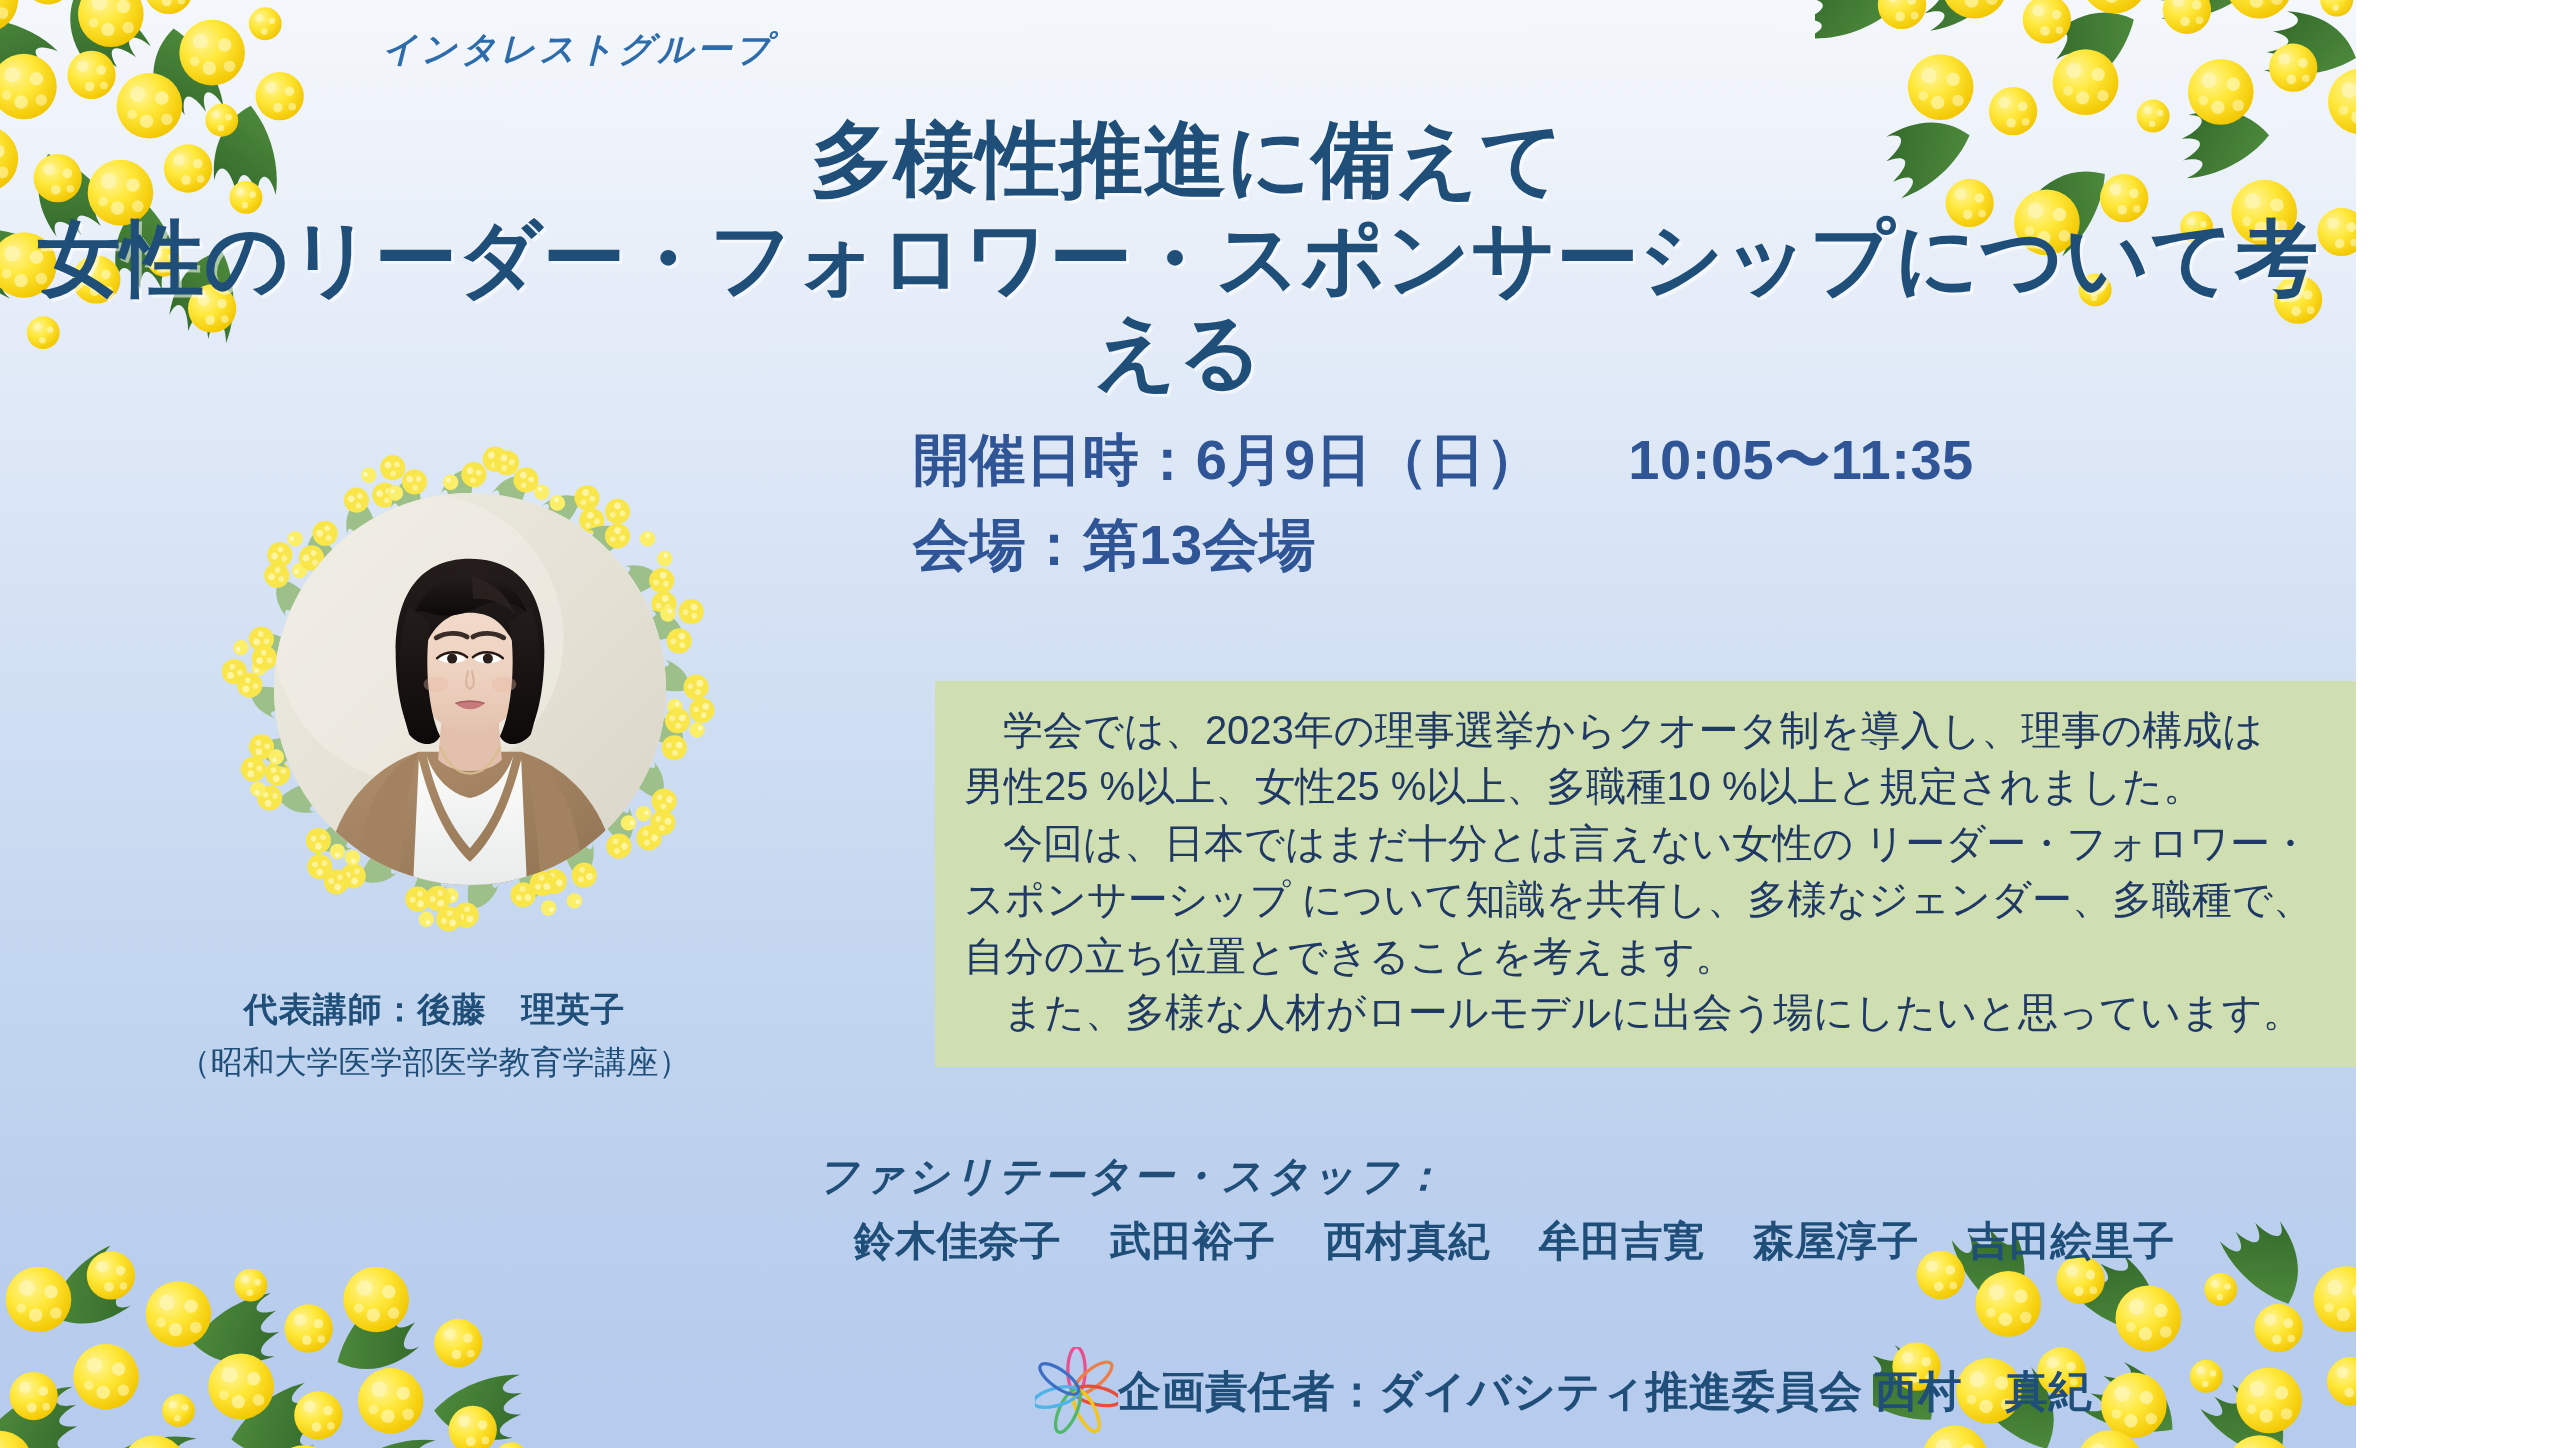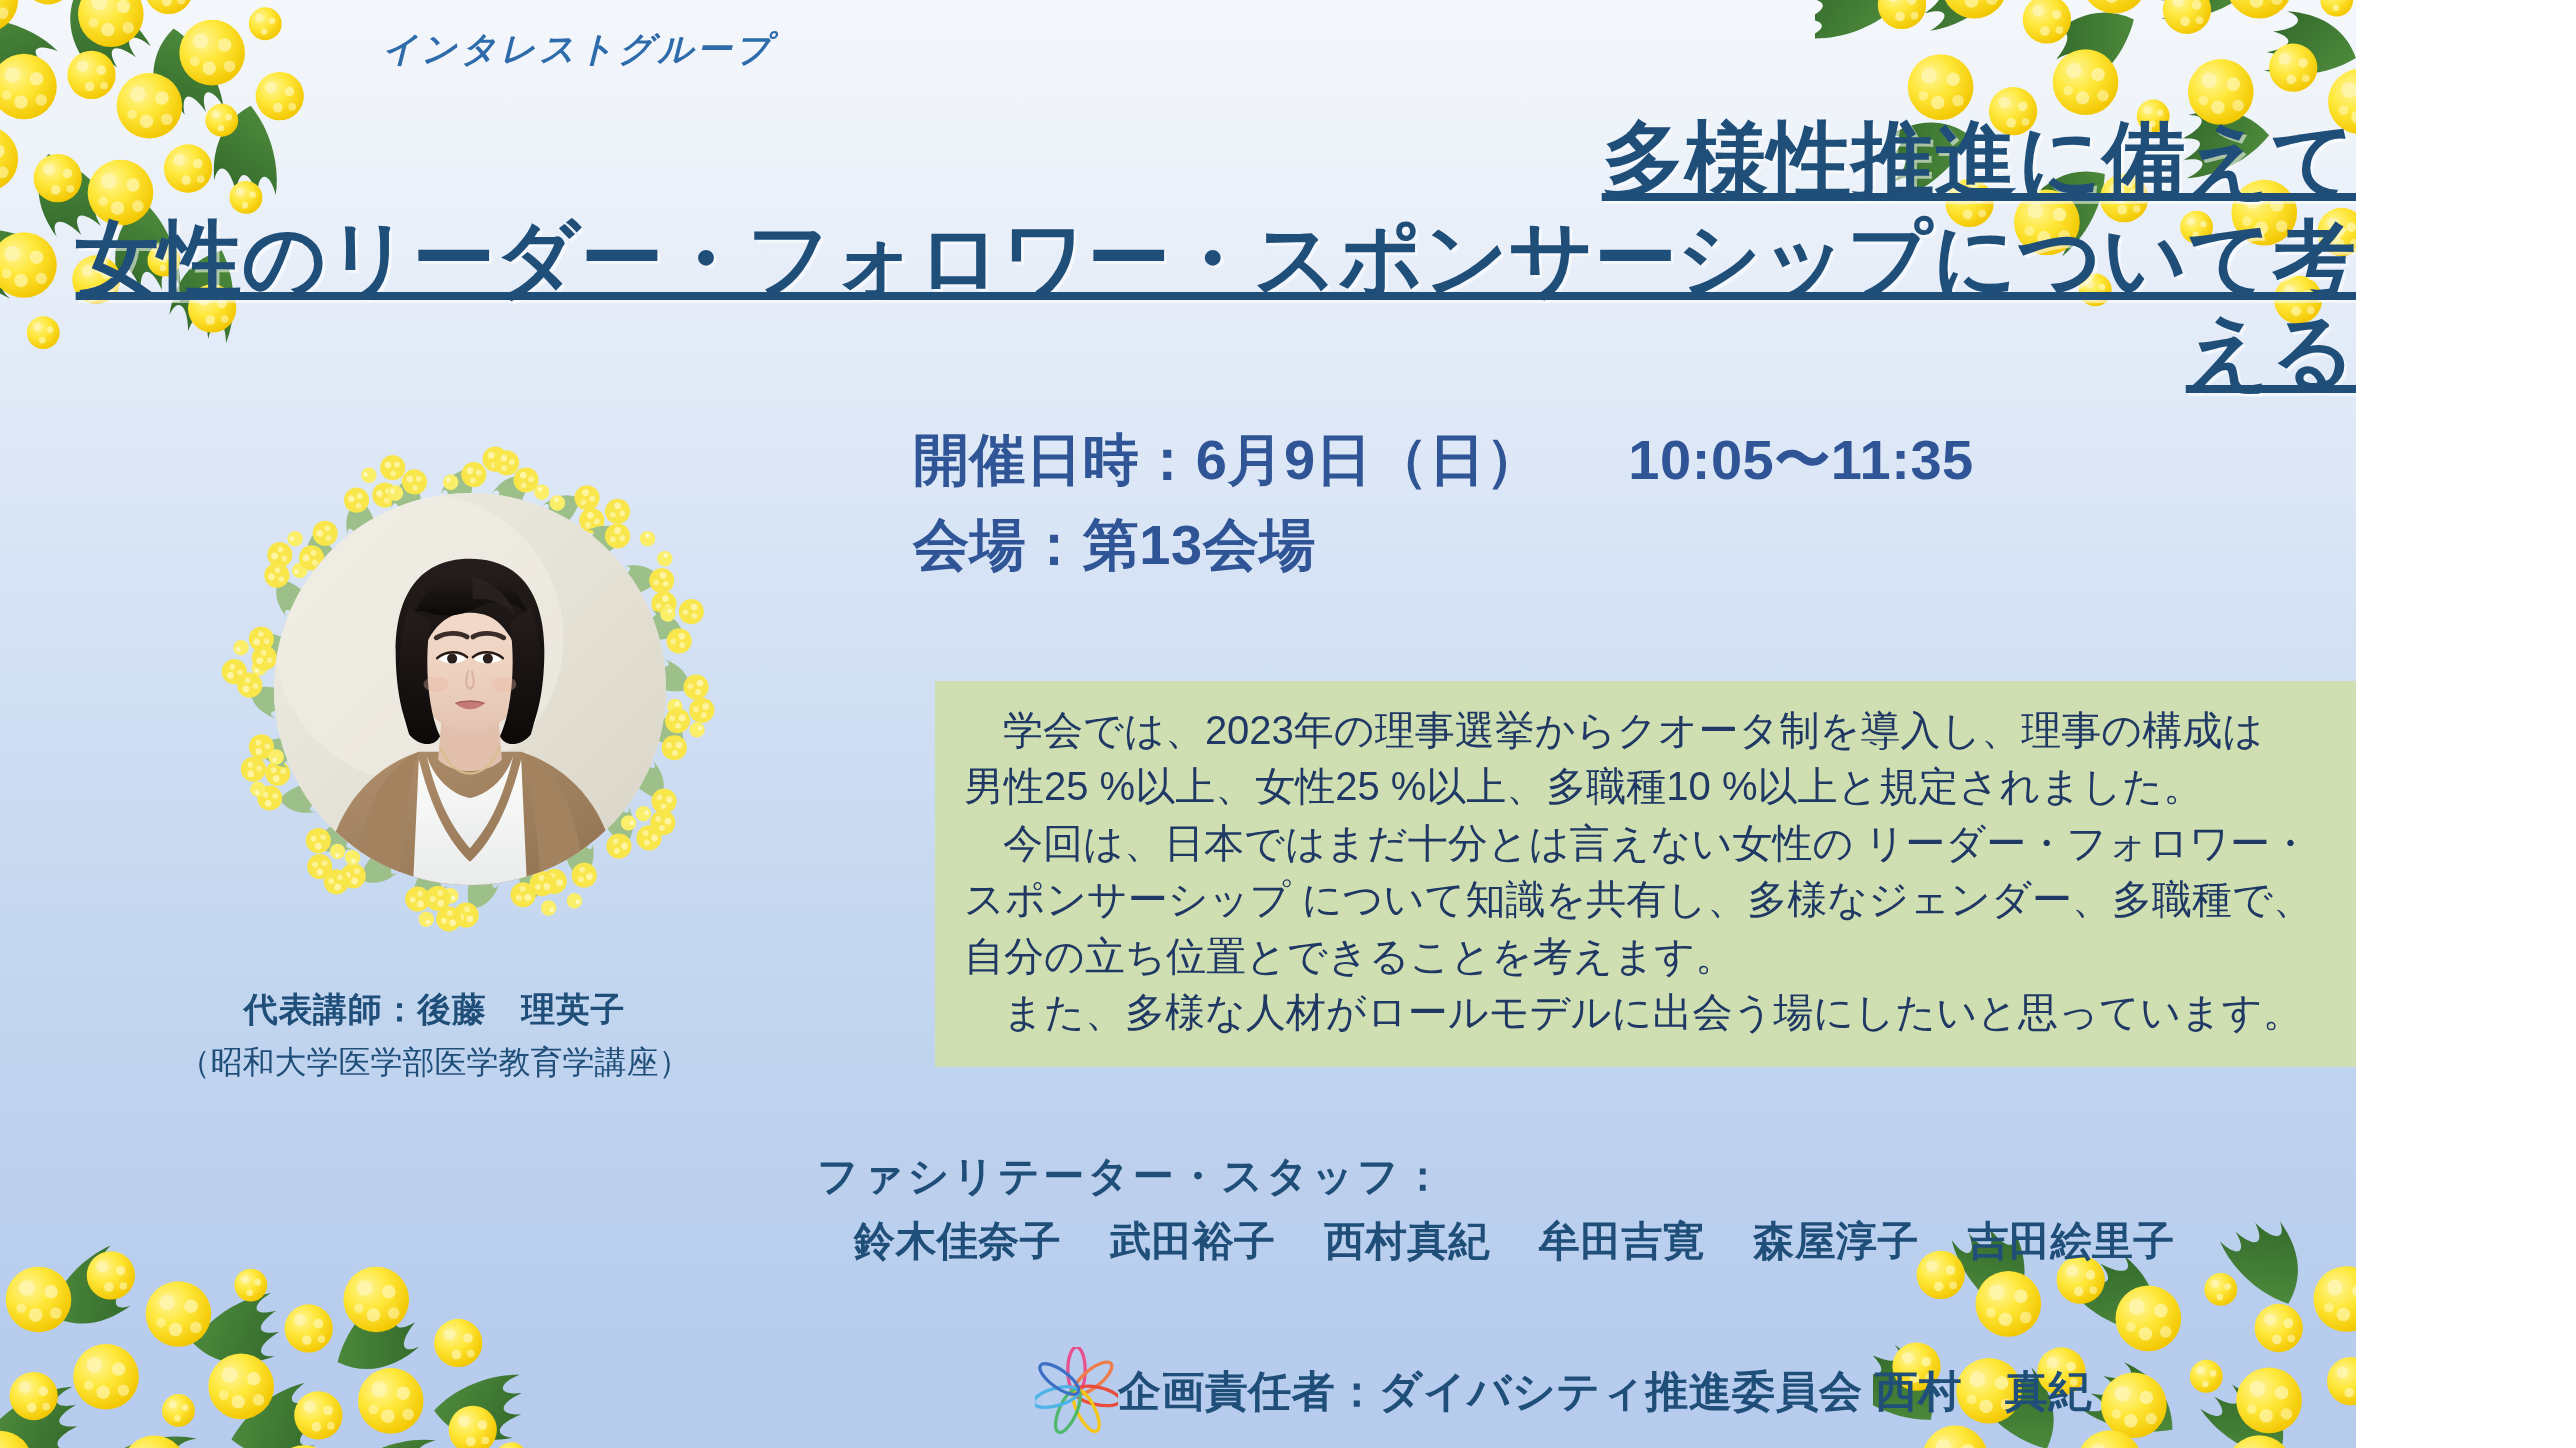--- a/index.html
+++ b/index.html
@@ -40,28 +40,27 @@
     font-size:35px; font-weight:700; font-style:italic;
     letter-spacing:.10em;
     color:#2d6bab;
     white-space:nowrap;
     z-index:6;
   }
 
   
   .title-block {
     position:absolute; left:0; right:0; top:114px;
-    text-align:right;
+    text-align:center;
     z-index:6;
     color:#1f4e79;
     font-weight:900;
     letter-spacing:.01em;
     line-height:1.12;
     text-shadow:2.9px 2.9px 0 rgba(255,255,255,.55);
-    text-decoration:underline;
   }
   .title-l1 { font-size:83px; padding-left:19.3px; }
   .title-l2 { font-size:83px; margin-top:5.8px; }
 
   
   .schedule {
     position:absolute; left:913px; top:417px;
     z-index:6;
     color:#2f5596;
     font-weight:700;
@@ -113,21 +112,21 @@
   .lecturer .l-name { font-size:34px; font-weight:700; letter-spacing:.02em; }
   .lecturer .l-aff  { font-size:32px; font-weight:500; margin-top:7.7px; }
 
   
   .facil {
     position:absolute; left:817px; top:1149px;
     z-index:6;
     color:#1f4e79;
   }
   .facil-head {
-    font-size:41px; font-weight:700; 
+    font-size:41px; font-weight:700; font-style:italic;
     letter-spacing:.08em;
   }
   .facil-line {
     font-size:41px; font-weight:700;
     margin-top:9.7px; padding-left:37px;
     letter-spacing:.01em; white-space:nowrap;
   }
   .nm { display:inline-block; margin-right:37px; }
   .nm:last-child { margin-right:0; }
 

